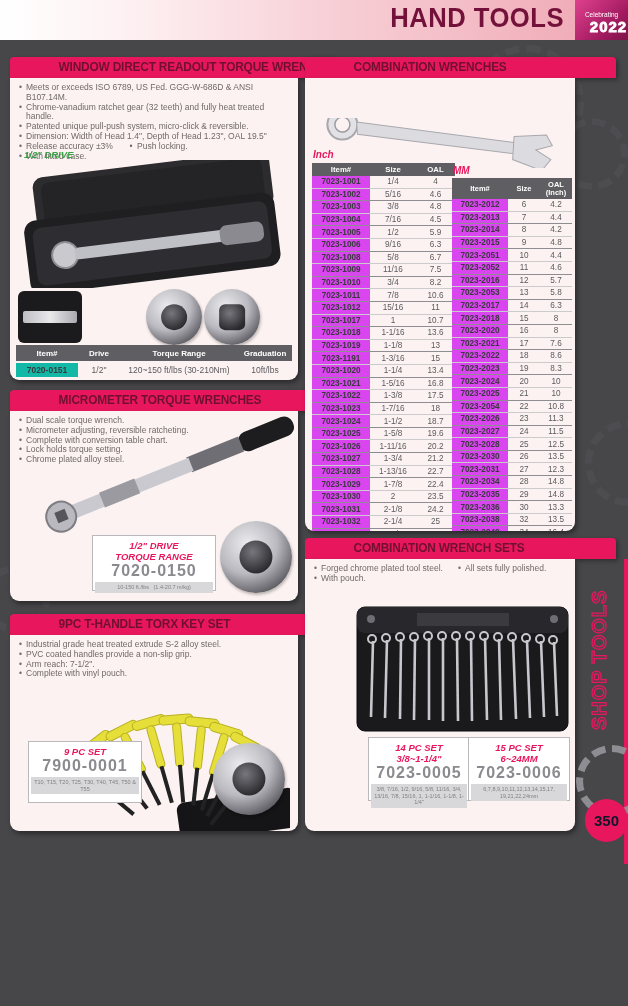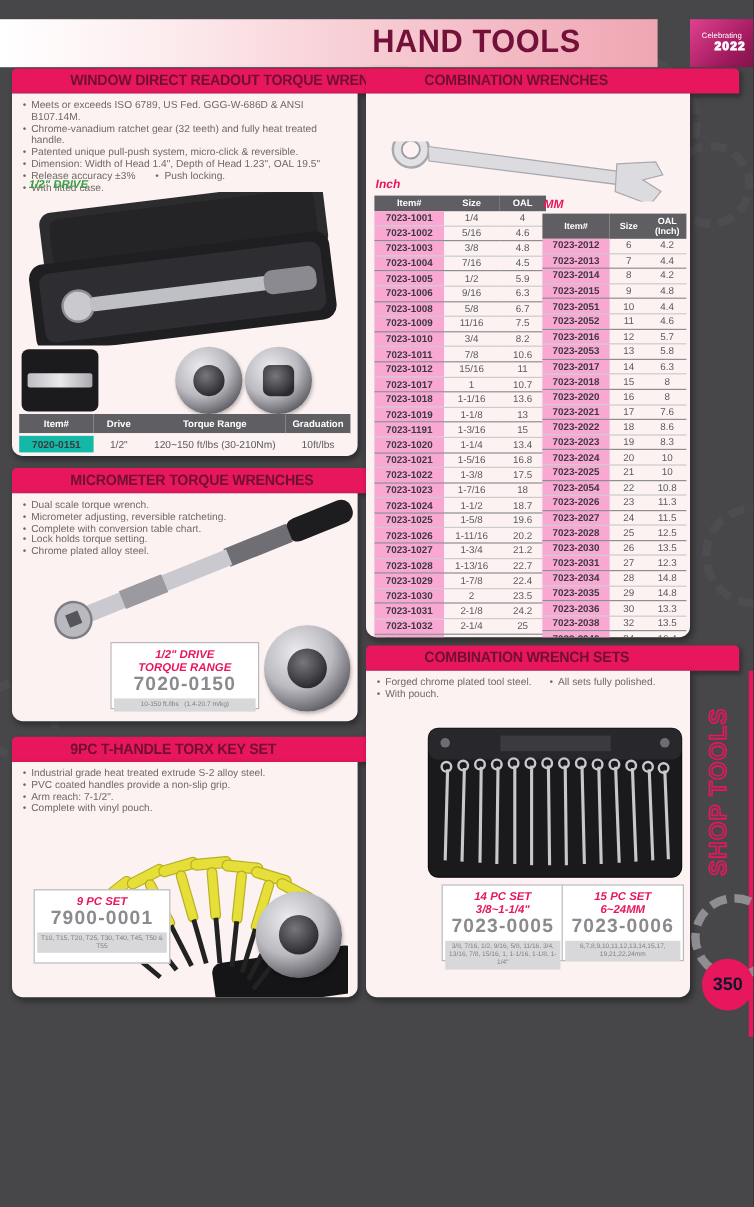--- a/index.html
+++ b/index.html
@@ -1,27 +1,27 @@
 <!DOCTYPE html>
 <html><head>
 <meta charset="utf-8">
 <style>
   html,body{margin:0;padding:0;background:#2e2e30;}
   .page{position:relative;width:628px;height:1006px;background:#47474a;overflow:hidden;
         font-family:"Liberation Sans",sans-serif;}
   .abs{position:absolute;}
   
-  .header{left:0;top:16px;width:548px;height:40px;
+  .header{left:0;top:0;width:628px;height:40px;
     background:linear-gradient(90deg,#ffffff 0%,#fdeff1 22%,#f7cdd4 55%,#efa6b3 100%);}
   .header-title{right:64px;top:3px;font-size:27px;font-weight:800;color:#73113a;
     letter-spacing:.5px;transform:scaleX(.95);transform-origin:right center;}
   .badge{left:575px;top:0;width:53px;height:40px;text-align:center;
     background:linear-gradient(135deg,#e0418f 0%,#a31b60 65%,#7e1448 100%);}
   .badge-l1{display:block;margin-top:11px;font-size:6.5px;color:#ffffff;}
-  .badge-l2{display:block;font-size:10px;font-weight:800;color:#fff;letter-spacing:1px;padding-left:14px;
+  .badge-l2{display:block;font-size:15px;font-weight:800;color:#fff;letter-spacing:1px;padding-left:14px;
     -webkit-text-stroke:.8px #ffffff;}
   
   .gear{position:absolute;border-radius:50%;border:7px dashed #525258;opacity:.55;}
   .gear-light{border-color:#95959b;opacity:.9;}
   
   .banner{background:#e8175d;border-radius:4px 4px 0 0;box-shadow:2px 2px 4px rgba(0,0,0,.35);padding-left:41px;}
   .banner span{display:inline-block;padding-left:8px;line-height:21px;font-size:12.5px;
     font-weight:800;color:#6f1031;letter-spacing:-.2px;transform:scaleX(.95);transform-origin:left center;white-space:nowrap;}
   .card{background:#fcf2f1;border-radius:0 0 9px 9px;box-shadow:2px 3px 5px rgba(0,0,0,.4);overflow:hidden;}
   ul.bullets{margin:0;padding:0;list-style:none;font-size:8.5px;line-height:9.8px;color:#6f6a66;}
@@ -31,21 +31,21 @@
   .mini-label{font-size:10px;font-weight:800;font-style:italic;color:#e8175d;}
   
   table{border-collapse:collapse;table-layout:fixed;}
   th{background:#5f5f63;color:#ffffff;font-weight:700;text-align:center;padding:0;}
   td{text-align:center;padding:0;color:#5a5a5f;}
   .spec{width:276px;}
   .spec th{font-size:8px;height:16px;border-bottom:2px solid #fcf2f1;}
   .spec td{font-size:8.5px;height:14px;}
   .spec td:first-child{background:#14b8a6;color:#3a3a3e;font-weight:700;}
   .ctab td{font-size:8.2px;height:11.6px;}
-  .ctab td:first-child{background:#f9a8d4;color:#3a3a3e;font-weight:700;}
+  .ctab td:first-child{background:#d946ef;color:#3a3a3e;font-weight:700;}
   .ctab tbody tr:nth-child(odd) td{border-bottom:1px solid #cbcbce;}
   .ctab tbody tr:nth-child(even) td{border-bottom:1px solid #8e8e92;}
   .ctab th{font-size:7.8px;}
   .inch-tab{width:143px;} .inch-tab th{height:13px;}
   .mm-tab{width:120px;} .mm-tab th{height:21px;font-size:7.5px;line-height:8px;}
   
   .plabel{background:#ffffff;border:1px solid #b9b9bd;text-align:center;padding-top:4px;box-sizing:border-box;}
   .lbl-line{display:block;color:#e8175d;font-weight:800;font-style:italic;font-size:9.5px;line-height:11px;}
   .lbl-code{display:block;color:#8a8a8f;font-weight:800;font-size:16px;letter-spacing:1px;line-height:18px;}
   .lbl-small{display:block;background:#d8d8da;color:#808086;font-size:5.5px;line-height:6.5px;

